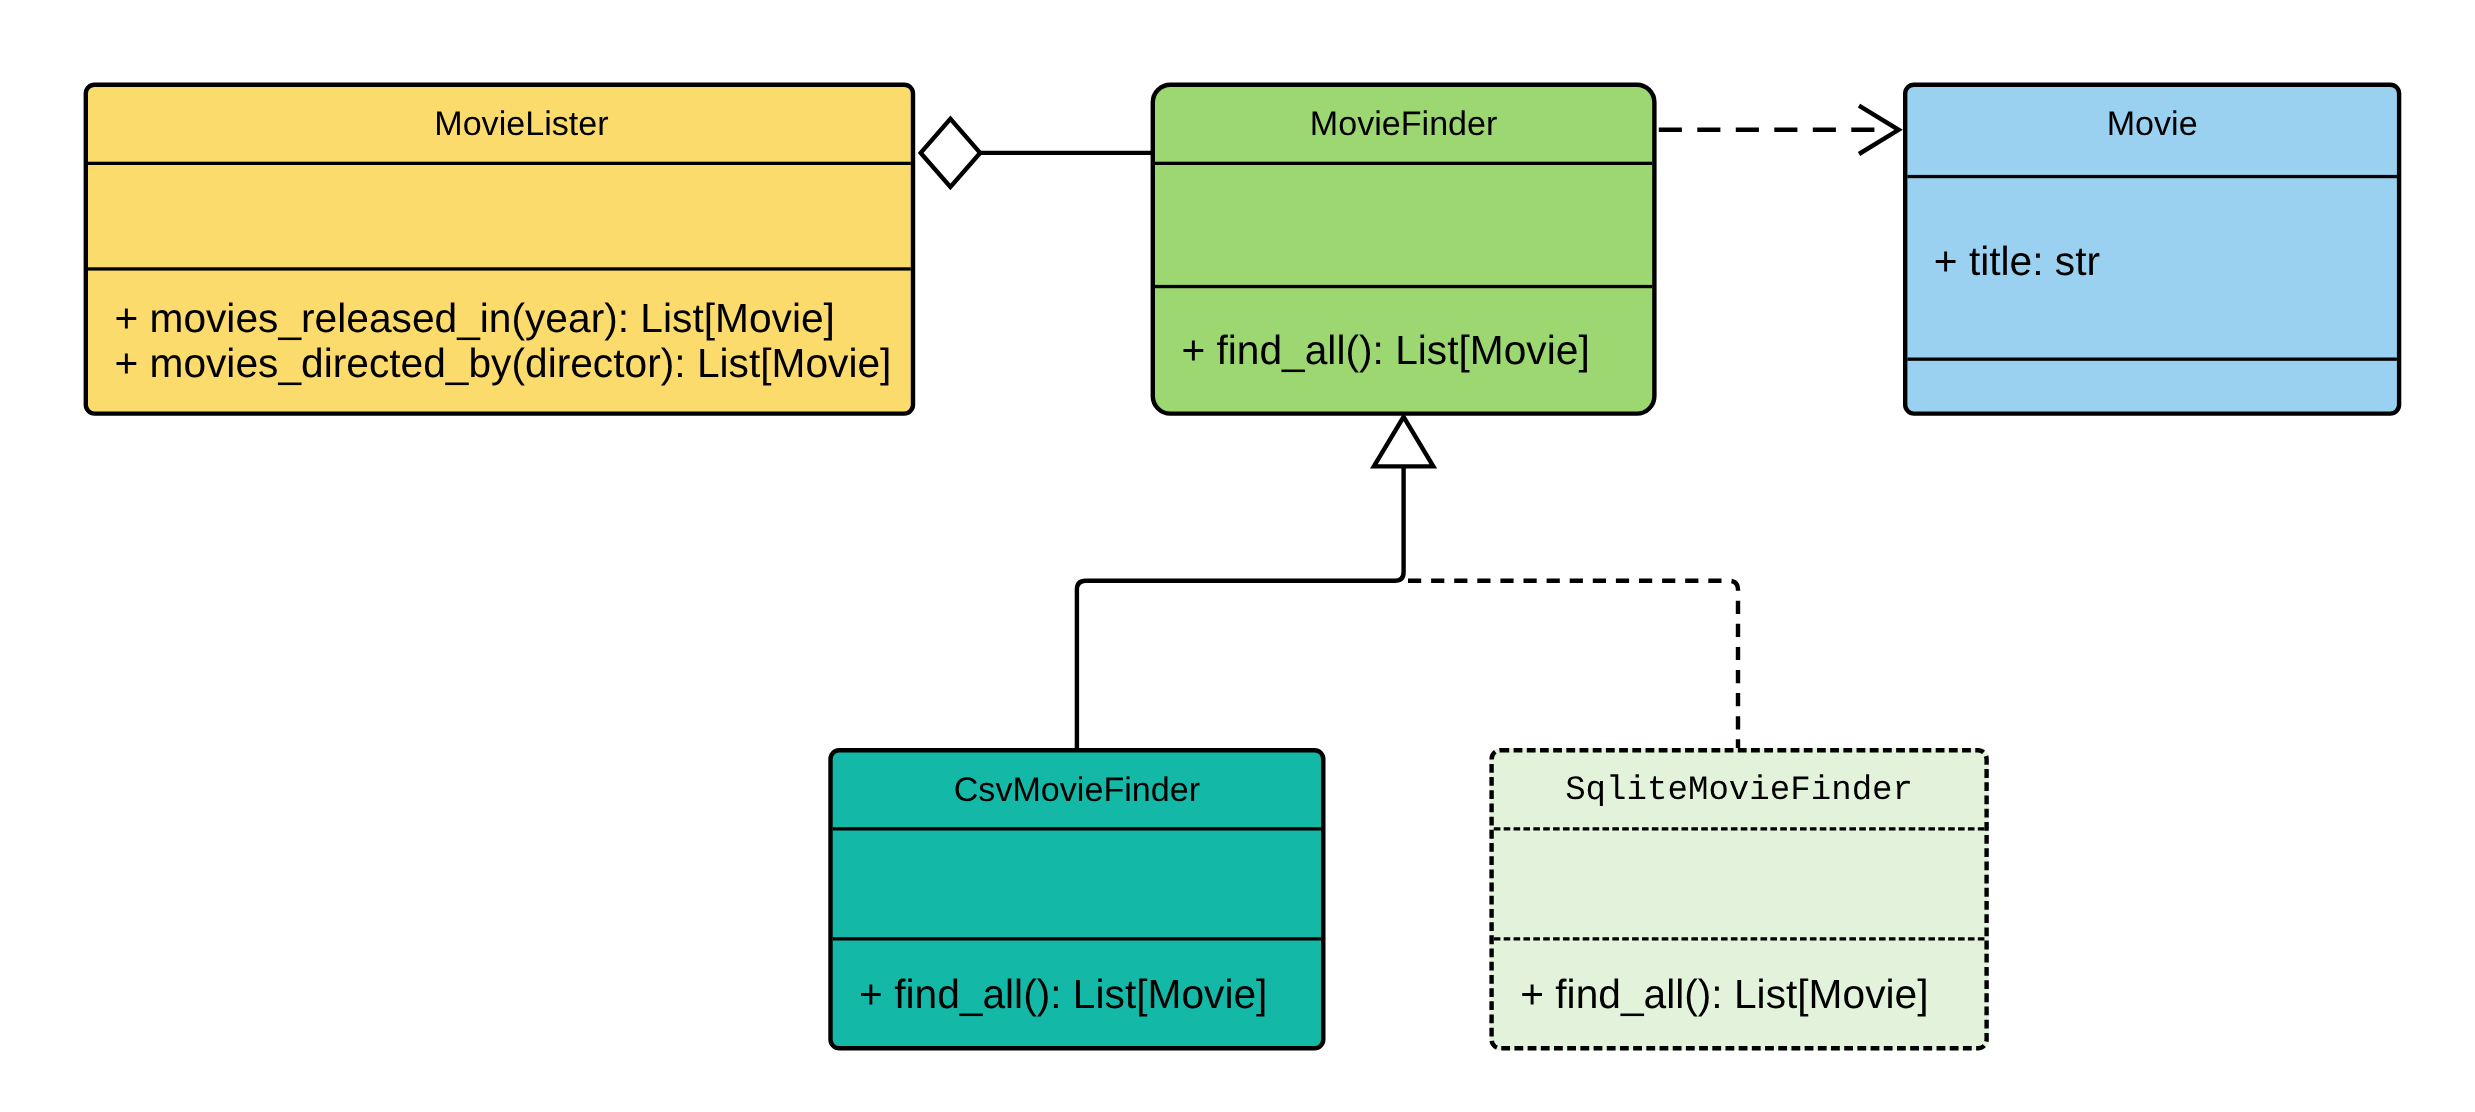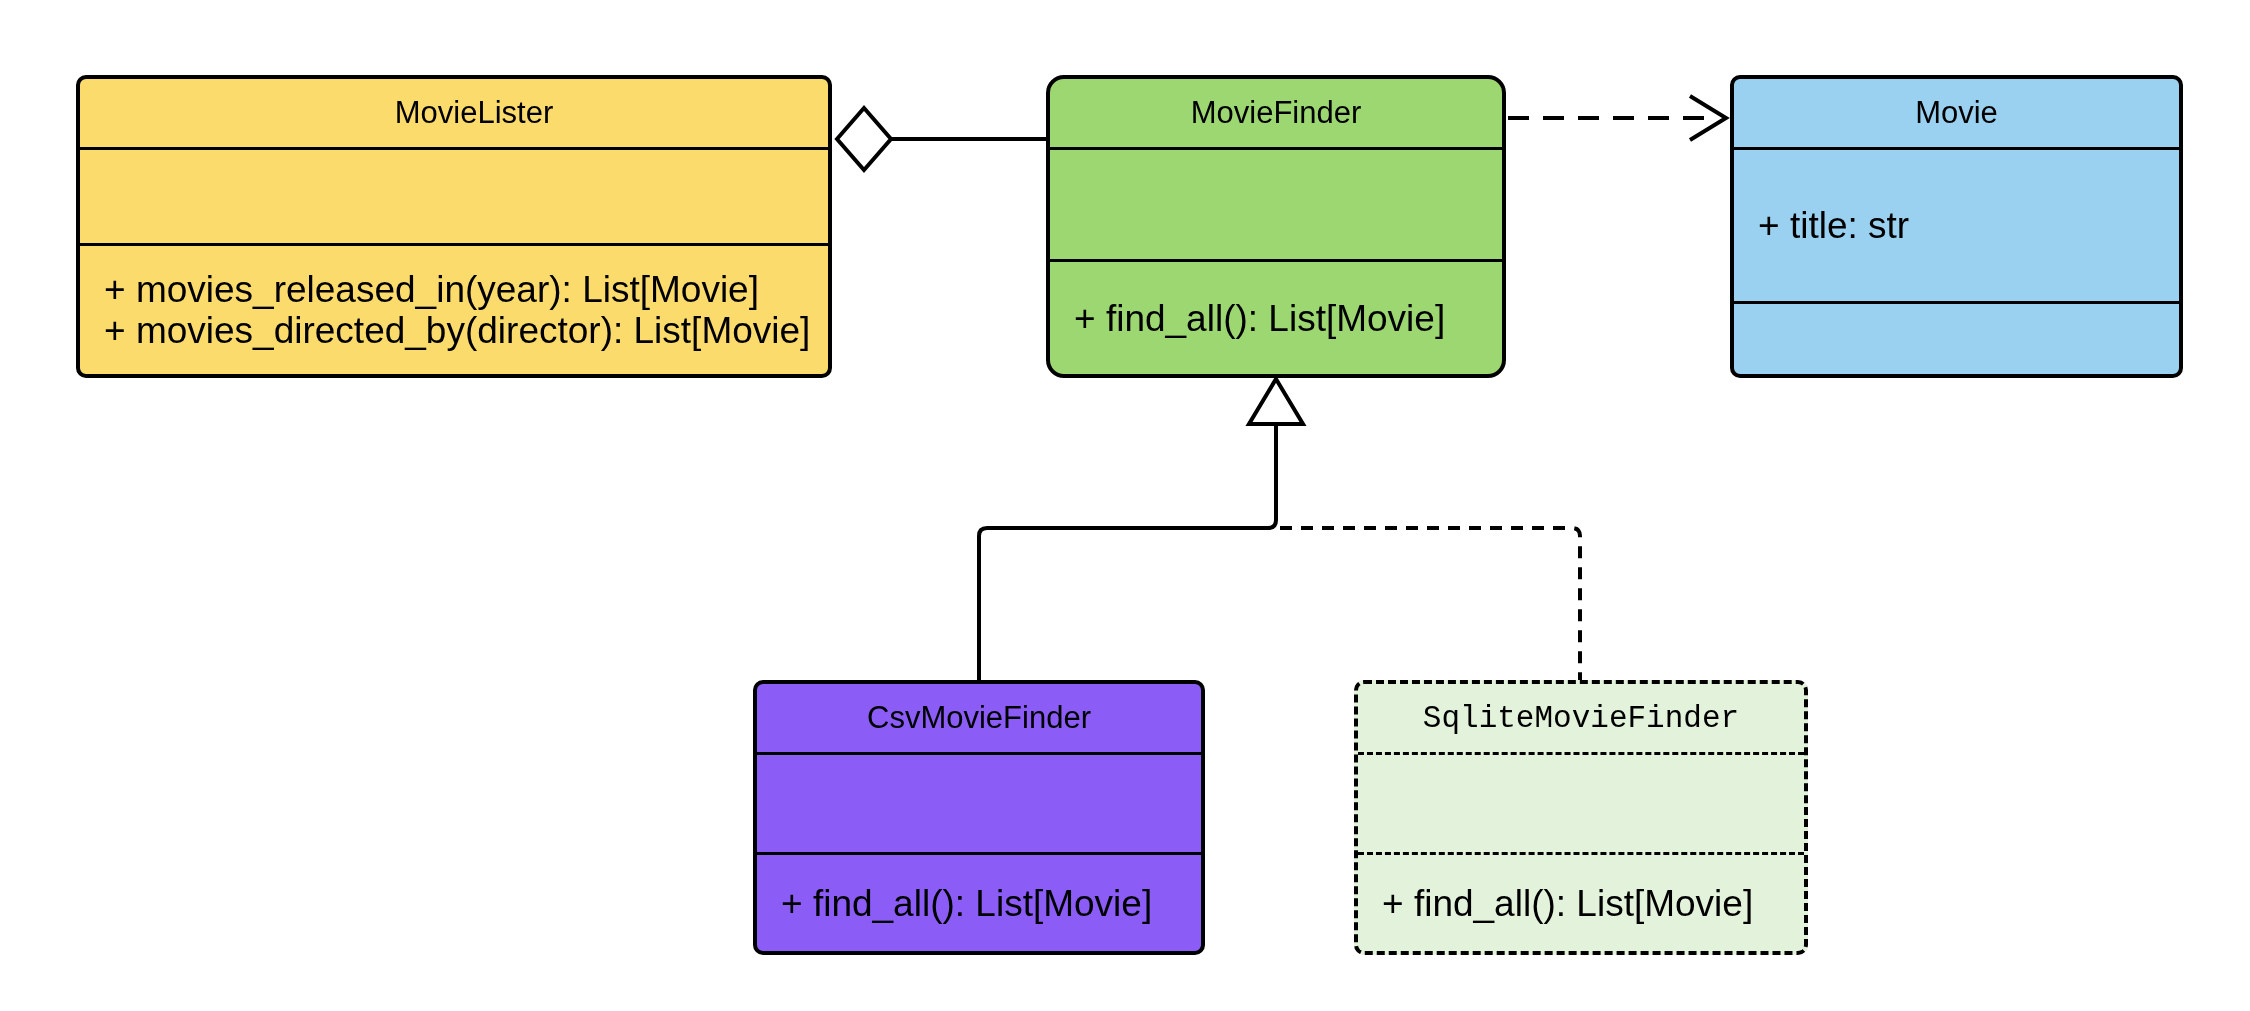--- a/index.html
+++ b/index.html
@@ -85,29 +85,29 @@
   </div>
 
   <div class="uml-class" style="left: 1046px; top: 75px; width: 460px; height: 303px; background: rgb(156, 215, 114); border-radius: 18px;">
     <div class="uml-title" style="height:68px;">MovieFinder</div>
     <div class="uml-section" style="height:112px;"></div>
     <div class="uml-section uml-members">
       <div class="member-row">+ find_all(): List[Movie]</div>
     </div>
   </div>
 
-  <div class="uml-class" style="left: 1730px; top: 75px; width: 453px; height: 303px; background: rgb(154, 209, 240);">
+  <div class="uml-class" style="left: 1730px; top: 75px; width: 453px; height: 303px; background: rgb(154, 209, 240); gap: 12px;">
     <div class="uml-title" style="height:68px;">Movie</div>
     <div class="uml-section uml-members" style="flex:0 0 154px;">
       <div class="member-row">+ title: str</div>
     </div>
     <div class="uml-section" style="flex:1 1 auto;"></div>
   </div>
 
-  <div class="uml-class" style="left: 753px; top: 680px; width: 452px; height: 275px; background: #8b5cf6;">
+  <div class="uml-class" style="left: 753px; top: 680px; width: 452px; height: 275px; background: #14b8a6;">
     <div class="uml-title" style="height:68px;">CsvMovieFinder</div>
     <div class="uml-section" style="height:100px;"></div>
     <div class="uml-section uml-members">
       <div class="member-row">+ find_all(): List[Movie]</div>
     </div>
   </div>
 
   <div class="uml-class dashed" style="left: 1354px; top: 680px; width: 454px; height: 275px; background: rgb(227, 242, 218);">
     <div class="uml-title" style="height:68px;font-family:Liberation Mono, monospace;">SqliteMovieFinder</div>
     <div class="uml-section" style="height:100px;"></div>

